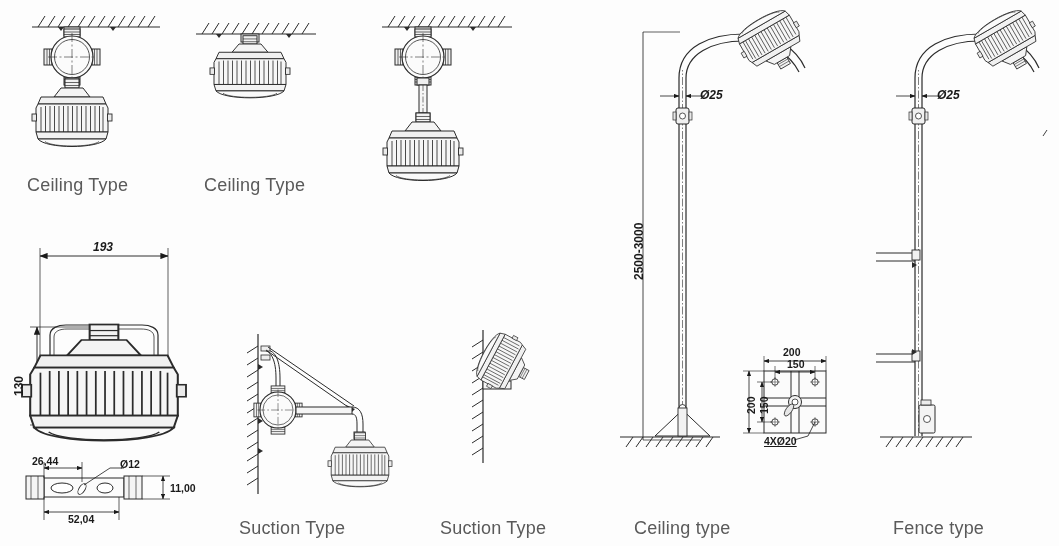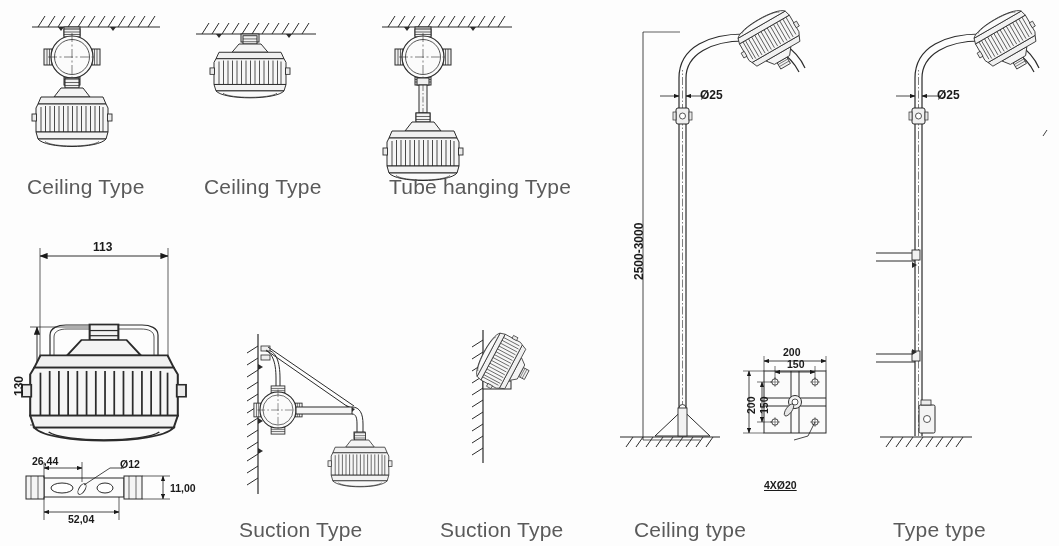--- a/index.html
+++ b/index.html
@@ -1,27 +1,27 @@
 <!DOCTYPE html>
 <html><head>
 <meta charset="utf-8">
 <style>
   html,body{margin:0;padding:0;background:#fff;}
   body{width:1059px;height:546px;position:relative;overflow:hidden;
        font-family:"Liberation Sans","DejaVu Sans",sans-serif;}
   .sheet{position:absolute;inset:0;background:#fdfdfd;}
   svg{position:absolute;left:0;top:0;}
-  .lbl{position:absolute;color:#5a5a5a;font-size:21px;letter-spacing:.2px;white-space:nowrap;}
-  .dim{position:absolute;color:#1a1a1a;font-size:12px;font-weight:700;white-space:nowrap;}
+  .lbl{position:absolute;color:#5a5a5a;font-size:18px;letter-spacing:.2px;white-space:nowrap;}
+  .dim{position:absolute;color:#1a1a1a;font-size:12px;font-weight:700;white-space:nowrap;font-style:italic;}
   .dim-sm{position:absolute;color:#1a1a1a;font-size:10.5px;font-weight:700;white-space:nowrap;}
   .dim-v{position:absolute;color:#1a1a1a;font-size:12px;font-weight:700;white-space:nowrap;
          transform:rotate(-90deg);transform-origin:left top;}
   .dim-v-sm{position:absolute;color:#1a1a1a;font-size:10.5px;font-weight:700;white-space:nowrap;
          transform:rotate(-90deg);transform-origin:left top;}
-  .u{ text-decoration:underline;margin-top:44px; }
+  .u{ text-decoration:underline; }
 </style>
 </head>
 <body>
 
 <div class="sheet">
 
 <svg width="1059" height="546" viewBox="0 0 1059 546">
   <defs>
     <marker id="ar" markerWidth="9" markerHeight="7" refX="8.5" refY="3.5" orient="auto">
       <polygon points="0,0 9,3.5 0,7" fill="#1a1a1a"></polygon>
@@ -439,27 +439,26 @@
       <line x1="926" y1="447" x2="933" y2="437"></line>
           <line x1="936" y1="447" x2="943" y2="437"></line>
       <line x1="946" y1="447" x2="953" y2="437"></line>
           <line x1="956" y1="447" x2="963" y2="437"></line>
     </g>
   </g>
 </svg>
 
 <div class="lbl" style="left:27px;  top:175px;">Ceiling  Type</div>
 <div class="lbl" style="left:204px; top:175px;">Ceiling  Type</div>
-<div class="lbl" style="left:389px; top:175px;">Tube hanging Type</div>
 <div class="lbl" style="left:239px; top:518px;">Suction Type</div>
 <div class="lbl" style="left:440px; top:518px;">Suction Type</div>
 <div class="lbl" style="left:634px; top:518px;">Ceiling type</div>
-<div class="lbl" style="left:893px; top:518px;">Type type</div>
-
-<div class="dim" style="left:93px; top:240px;">113</div>
+<div class="lbl" style="left:893px; top:518px;">Fence type</div>
+
+<div class="dim" style="left:93px; top:240px;">193</div>
 <div class="dim-v" style="left:12px; top:396px;">130</div>
 
 <div class="dim-sm" style="left:32px; top:455px;">26,44</div>
 <div class="dim-sm" style="left:120px; top:458px;">Ø12</div>
 <div class="dim-sm" style="left:68px; top:513px;">52,04</div>
 <div class="dim-sm" style="left:170px; top:482px;">11,00</div>
 
 <div class="dim-v" style="left:632px; top:280px;">2500-3000</div>
 <div class="dim" style="left:700px; top:88px;">Ø25</div>
 <div class="dim" style="left:937px; top:88px;">Ø25</div>

